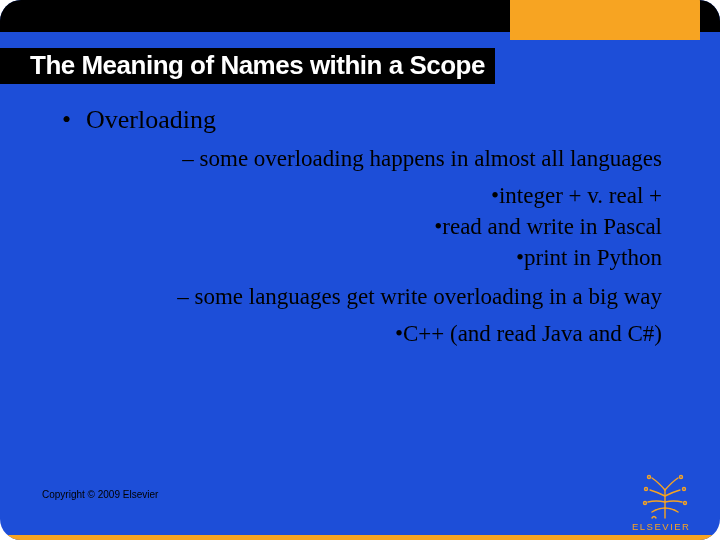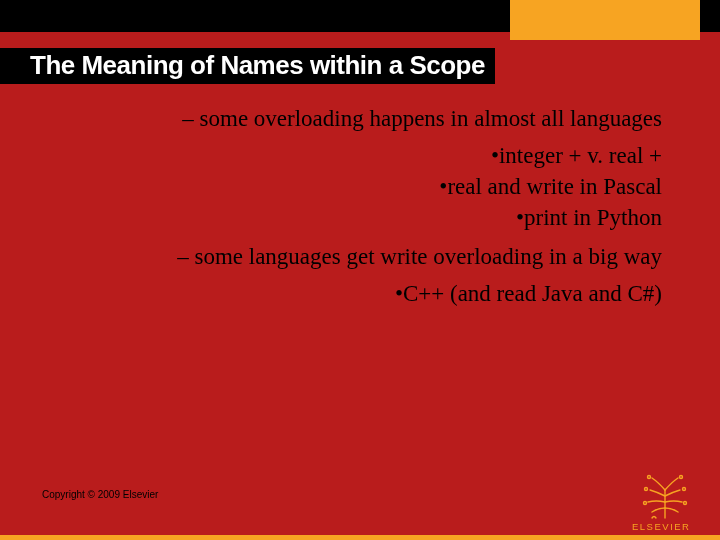--- a/index.html
+++ b/index.html
@@ -1,17 +1,17 @@
 <!DOCTYPE html>
 <html><head>
 <meta charset="utf-8">
 <style>
   * { margin: 0; padding: 0; box-sizing: border-box; }
   html, body { width: 720px; height: 540px; font-family: "Times New Roman", Times, serif; background: #fff; }
-  .slide { position: relative; width: 720px; height: 540px; background: #b91c1c; overflow: hidden; }
+  .slide { position: relative; width: 720px; height: 540px; background: #1d4ed8; overflow: hidden; border-radius: 21px; }
   .topband { position: absolute; left: 0; top: 0; width: 720px; height: 32px; background: #000; }
   .orange-box { position: absolute; right: 20px; top: 0; width: 190px; height: 40px; background: #f7a422; }
   .title-bar { position: absolute; left: 30px; top: 48px; height: 36px; background: #000; color: #fff; font-size: 26px; font-family: Arial, "Helvetica Neue", sans-serif; font-weight: 900; padding: 2px 10px 0 0; white-space: nowrap; letter-spacing: -0.5px; }
   .title-overhang { position: absolute; left: 0; top: 48px; width: 30px; height: 36px; background: #000; }
   .content { position: absolute; left: 62px; top: 105px; width: 600px; color: #000; }
   .lvl1 { font-size: 26px; margin-bottom: 10px; }
   .lvl1 .bullet { display: inline-block; width: 24px; }
   .lvl2-wrap { margin-left: 40px; text-align: right; }
   .lvl2 { font-size: 23px; line-height: 1.25; margin-bottom: 6px; padding-left: 20px; text-indent: -20px; }
   .lvl3-wrap { margin-left: 48px; margin-bottom: 10px; }
@@ -29,27 +29,30 @@
 
 <div class="slide">
 
   <div class="topband"></div>
   <div class="orange-box"></div>
 
   <div class="title-overhang"></div>
   <div class="title-bar">The Meaning of Names within a Scope</div>
 
   <div class="content">
+    <div class="lvl1">
+      <span class="bullet">•</span><span>Overloading</span>
+    </div>
 
     <div class="lvl2-wrap">
       <div class="lvl2">– <span>some overloading happens in almost all languages</span></div>
 
       <div class="lvl3-wrap">
         <div class="lvl3"><span class="bullet">•</span><span>integer + v. real +</span></div>
-        <div class="lvl3"><span class="bullet">•</span><span>real and write in Pascal</span></div>
+        <div class="lvl3"><span class="bullet">•</span><span>read and write in Pascal</span></div>
         <div class="lvl3"><span class="bullet">•</span><span>print in Python</span></div>
       </div>
 
       <div class="lvl2">– <span>some languages get write overloading in a big way</span></div>
 
       <div class="lvl3-wrap">
         <div class="lvl3"><span class="bullet">•</span><span>C++ (and read Java and C#)</span></div>
       </div>
     </div>
   </div>

